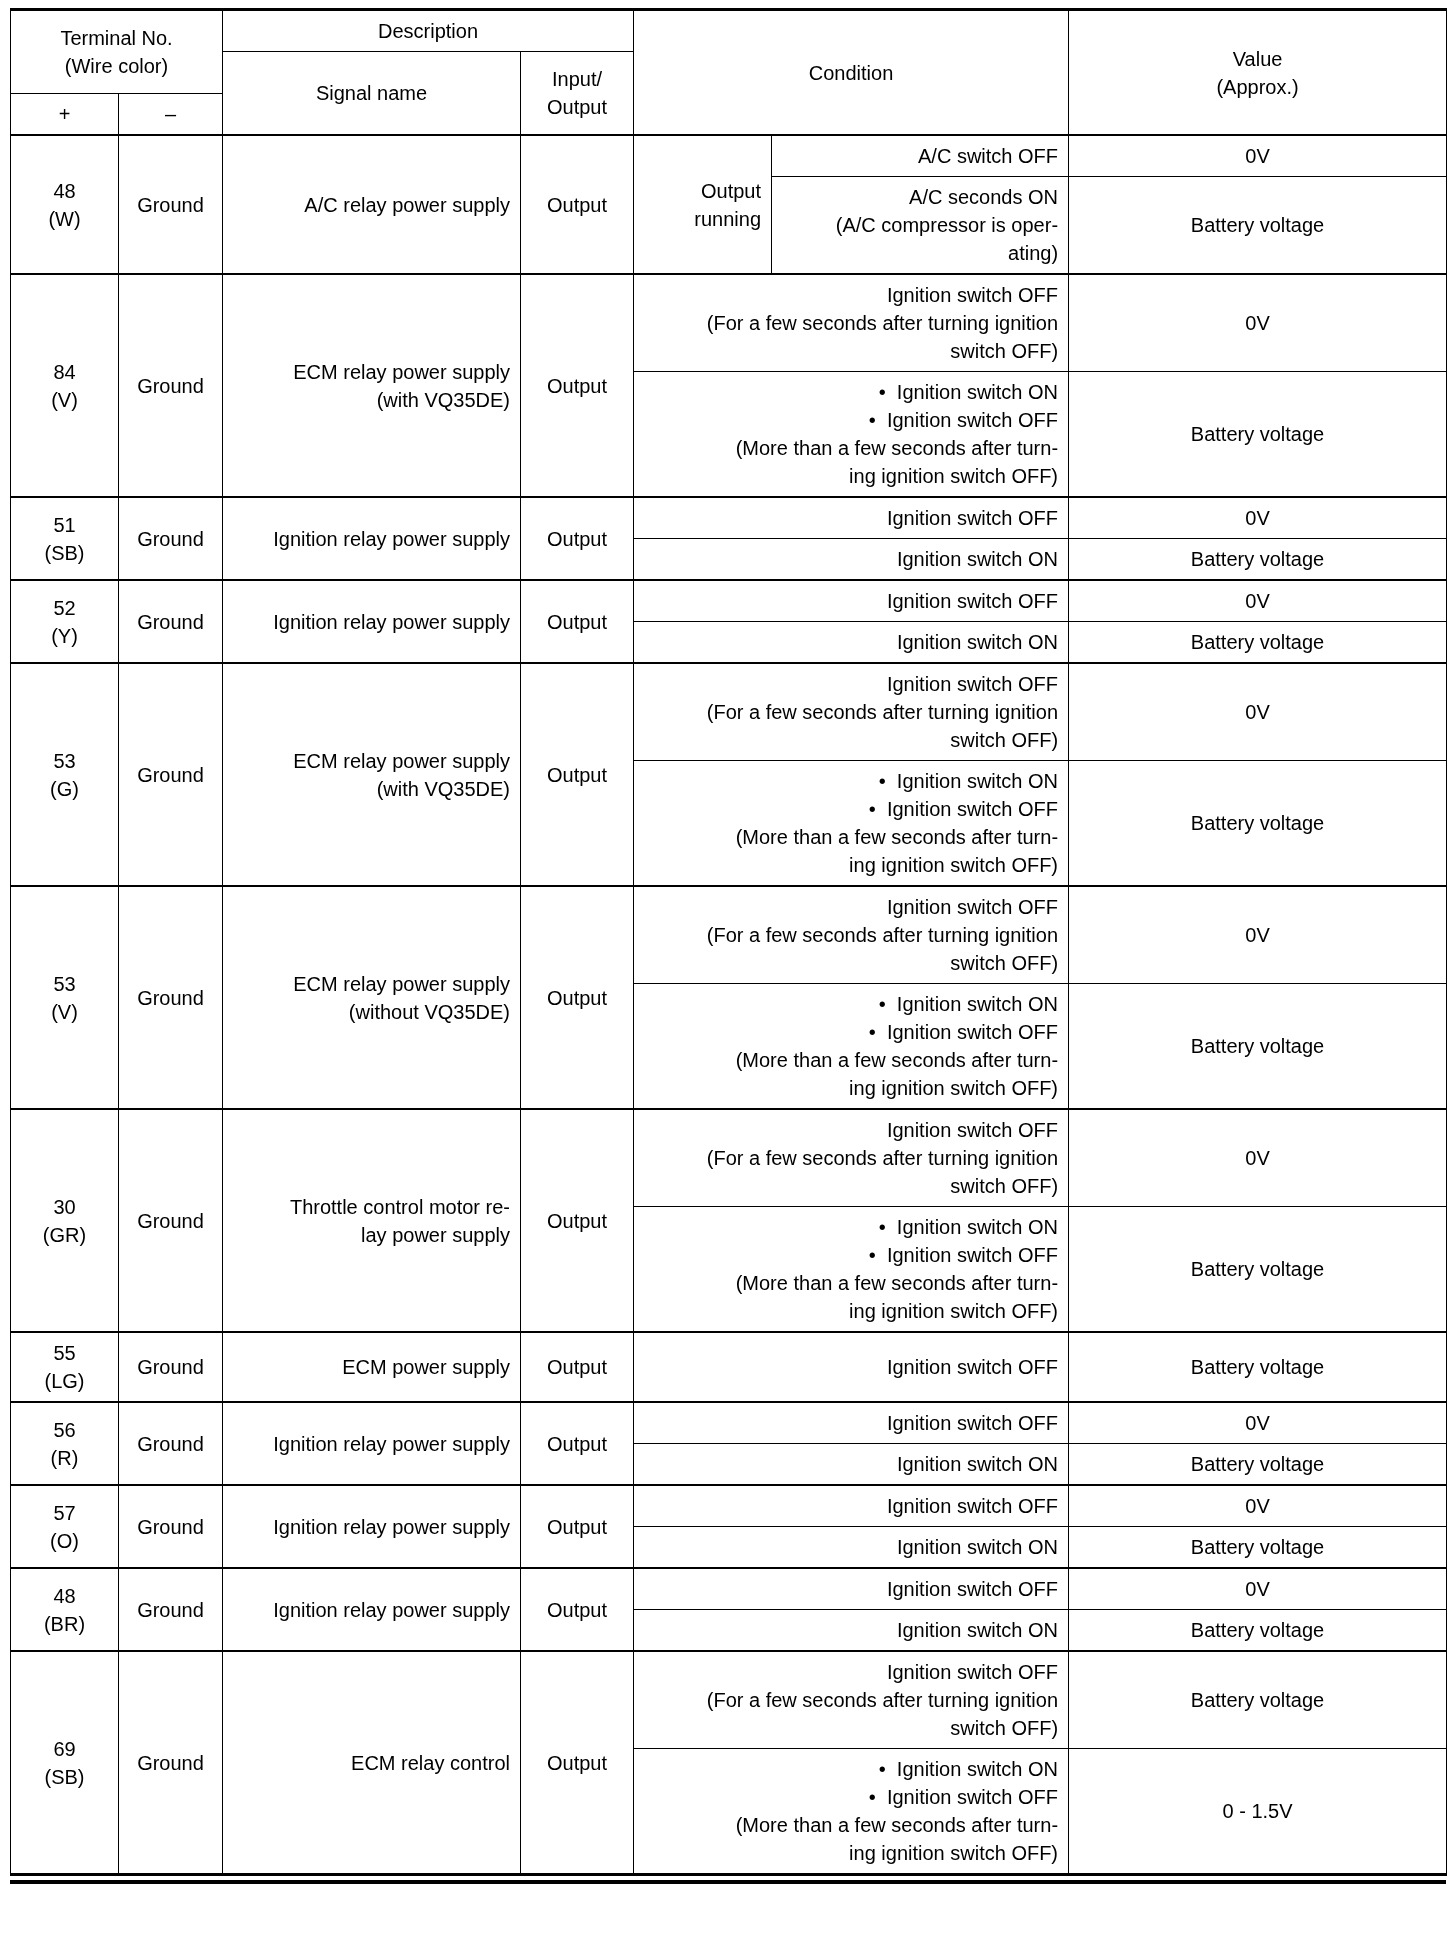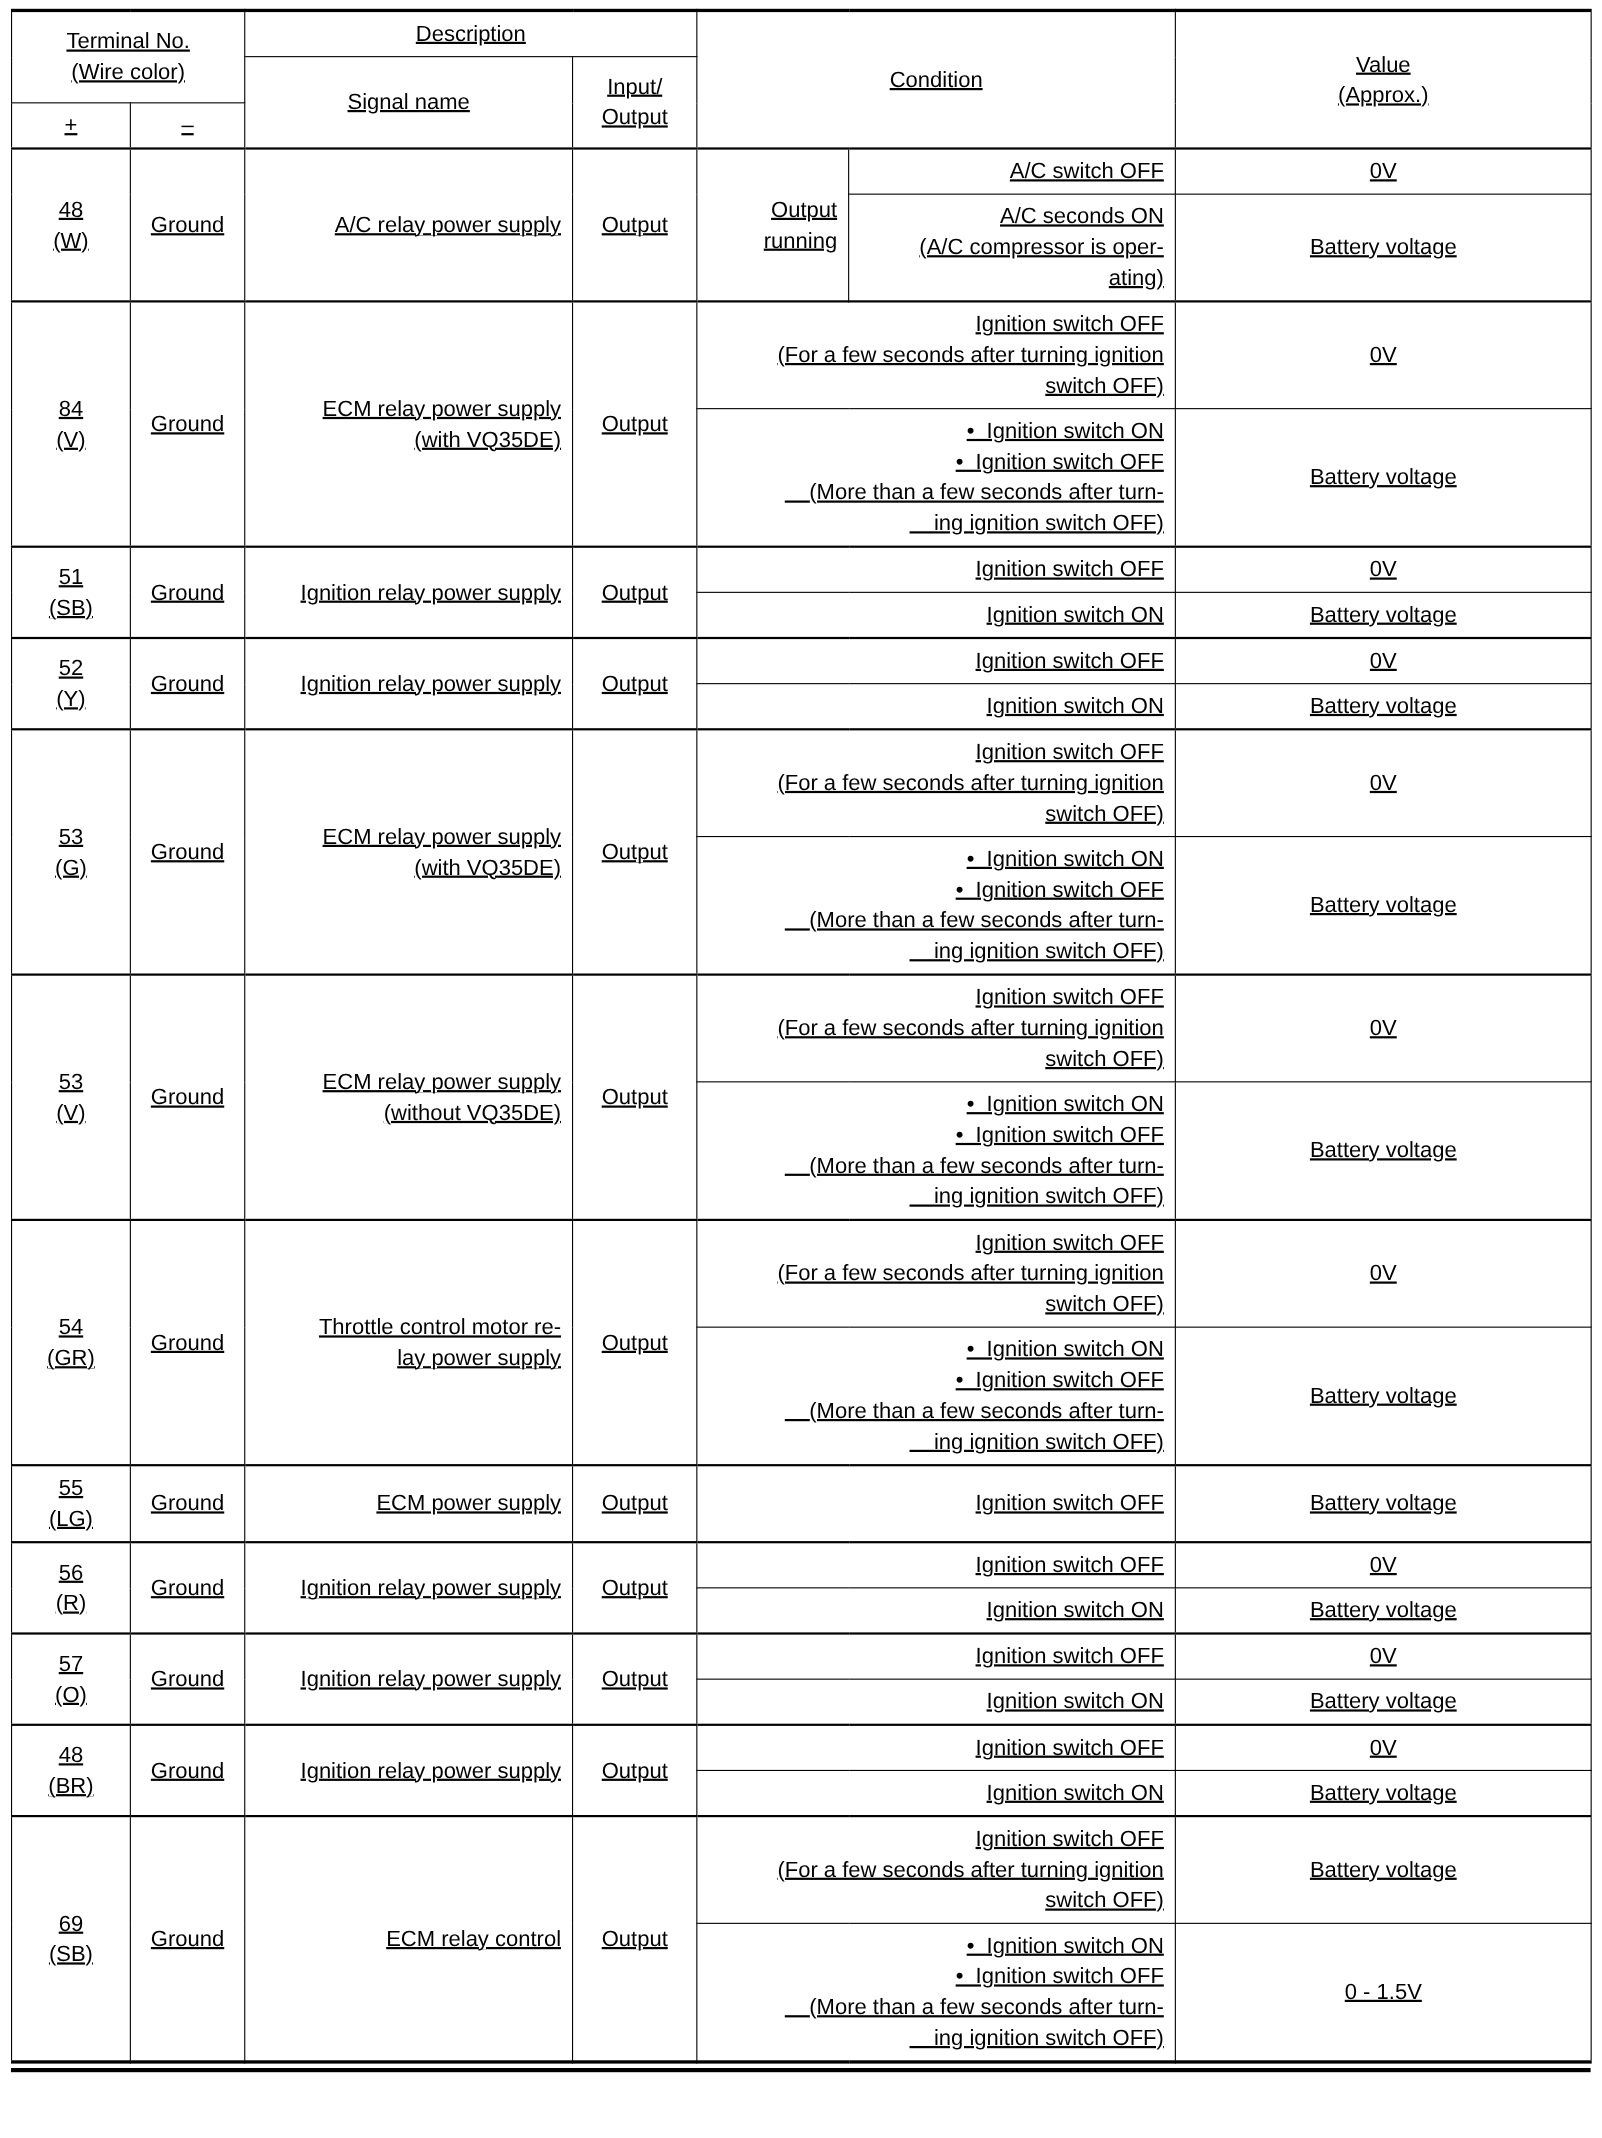--- a/index.html
+++ b/index.html
@@ -1,17 +1,17 @@
 <!DOCTYPE html>
 <html><head>
 <meta charset="utf-8">
 <style>
   * { box-sizing: border-box; }
   html, body { margin: 0; padding: 0; background: #ffffff; }
-  .page { width: 1194px; padding: 8px 10px 0 10px; text-decoration: underline; }
+  .page { width: 1194px; padding: 8px 10px 0 10px; }
 
   table.spec {
     border-collapse: collapse;
     table-layout: fixed;
     width: 1436px;
     border-top: 3px solid #000;
     border-bottom: 3px solid #000;
   }
   table.spec th, table.spec td {
     border: 1px solid #000;
@@ -179,21 +179,21 @@
     </tr>
     <tr>
       <td class="l cond" colspan="2">•  Ignition switch ON
 •  Ignition switch OFF
     (More than a few seconds after turn-
     ing ignition switch OFF)</td>
       <td class="c val">Battery voltage</td>
     </tr>
 
     <tr class="group-start">
-      <td class="c" rowspan="2">54
+      <td class="c" rowspan="2">30
 (GR)</td>
       <td class="c" rowspan="2">Ground</td>
       <td class="l" rowspan="2">Throttle control motor re-
 lay power supply</td>
       <td class="c" rowspan="2">Output</td>
       <td class="l cond" colspan="2">Ignition switch OFF
 (For a few seconds after turning ignition
 switch OFF)</td>
       <td class="c val">0V</td>
     </tr>

